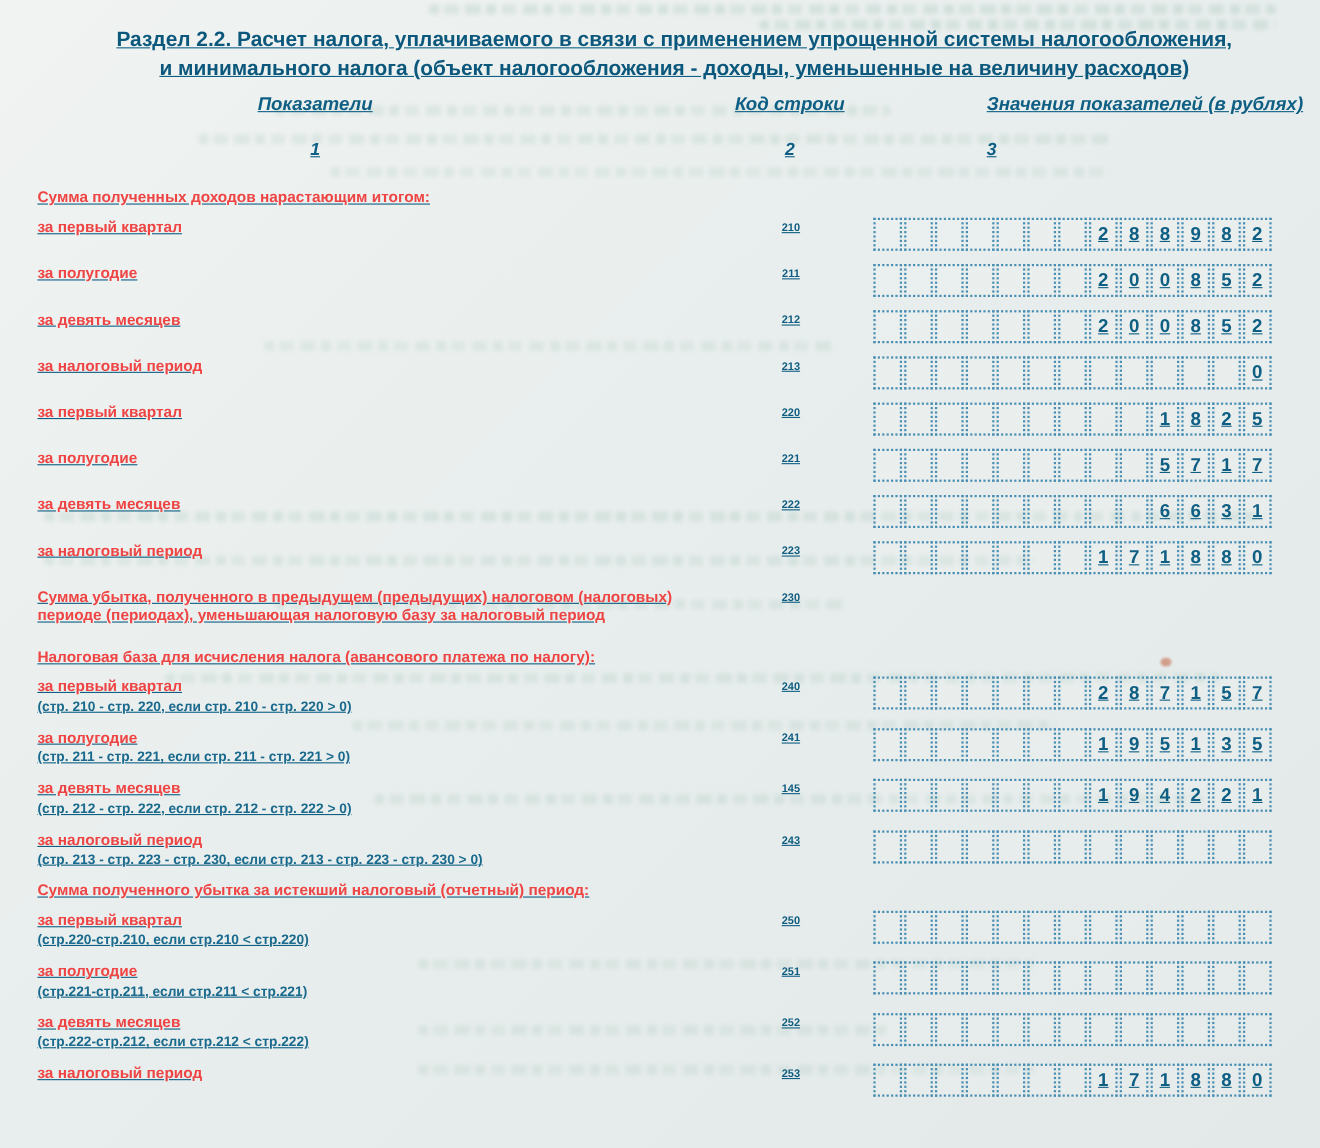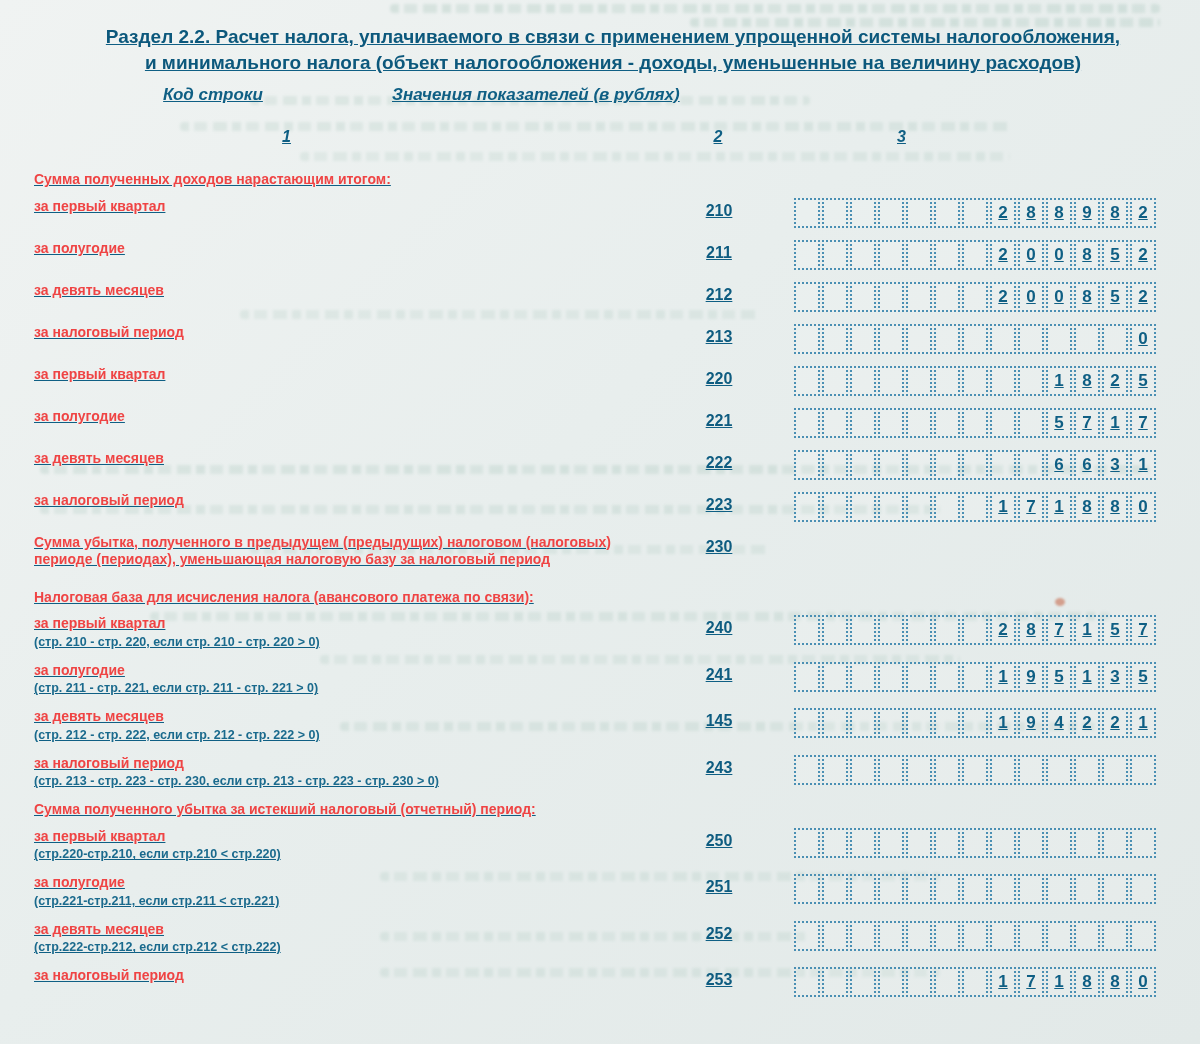--- a/index.html
+++ b/index.html
@@ -42,21 +42,21 @@
   .c2 { width: 358px; text-align: center; }
   .c3 { width: 196px; }
   #rows { position: relative; }
   .row { display: flex; align-items: flex-start; margin-bottom: 12px; }
   .row.section { margin-top: 5px; margin-bottom: 9px; }
   .row.note { margin-bottom: 20px; }
   .label { width: 610px; padding-right: 12px; }
   .row.section .label { width: 100%; }
   .label-main { font-weight: bold; font-size: 14px; line-height: 1.25; color: #ef4444; }
   .label-sub { font-weight: bold; font-size: 12.5px; line-height: 1.2; margin-top: 2px; color: #1a6a8d; }
-  .code { width: 150px; text-align: center; font-weight: bold; font-size: 16px; padding-top: 4px; color: #0e5c80; }
+  .code { width: 150px; text-align: center; font-weight: bold; font-size: 10px; padding-top: 4px; color: #0e5c80; }
   .boxes { display: flex; gap: 2px; padding-top: 0; }
   .cell {
     width: 26px; height: 30px;
     border: 2px dotted #4a8fb3;
     display: flex; align-items: center; justify-content: center;
     font-size: 17px; font-weight: bold; color: #0f5f84;
     background: rgba(255,255,255,.12);
   }
 </style>
 </head>
@@ -80,20 +80,21 @@
   <div class="bleed" style="top:932px; left:380px; width:430px; opacity:.3;"></div>
   <div class="bleed" style="top:968px; left:380px; width:560px; opacity:.3;"></div>
   <div class="blot" style="top:598px; left:1055px;"></div>
 
   <div class="title">
     <div>Раздел 2.2. Расчет налога, уплачиваемого в связи с применением упрощенной системы налогообложения,</div>
     <div>и минимального налога (объект налогообложения - доходы, уменьшенные на величину расходов)</div>
   </div>
 
   <div class="colheads">
+    <div class="c1">Показатели</div>
     <div class="c2">Код строки</div>
     <div class="c3">Значения показателей (в рублях)</div>
   </div>
 
   <div class="colnums">
     <div class="c1">1</div>
     <div class="c2">2</div>
     <div class="c3">3</div>
   </div>
 
@@ -273,21 +274,21 @@
       </div>
       <div class="row note">
         <div class="label">
           <div class="label-main">Сумма убытка, полученного в предыдущем (предыдущих) налоговом (налоговых) периоде (периодах), уменьшающая налоговую базу за налоговый период</div>
         </div>
         <div class="code">230</div>
         <div class="boxes"></div>
       </div>
       <div class="row section">
         <div class="label">
-          <div class="label-main">Налоговая база для исчисления налога (авансового платежа по связи):</div>
+          <div class="label-main">Налоговая база для исчисления налога (авансового платежа по налогу):</div>
         </div>
       </div>
       <div class="row item">
         <div class="label">
           <div class="label-main">за первый квартал</div>
           <div class="label-sub">(стр. 210 - стр. 220, если стр. 210 - стр. 220 &gt; 0)</div>
         </div>
         <div class="code">240</div>
         <div class="boxes">
           <span class="cell"></span>

